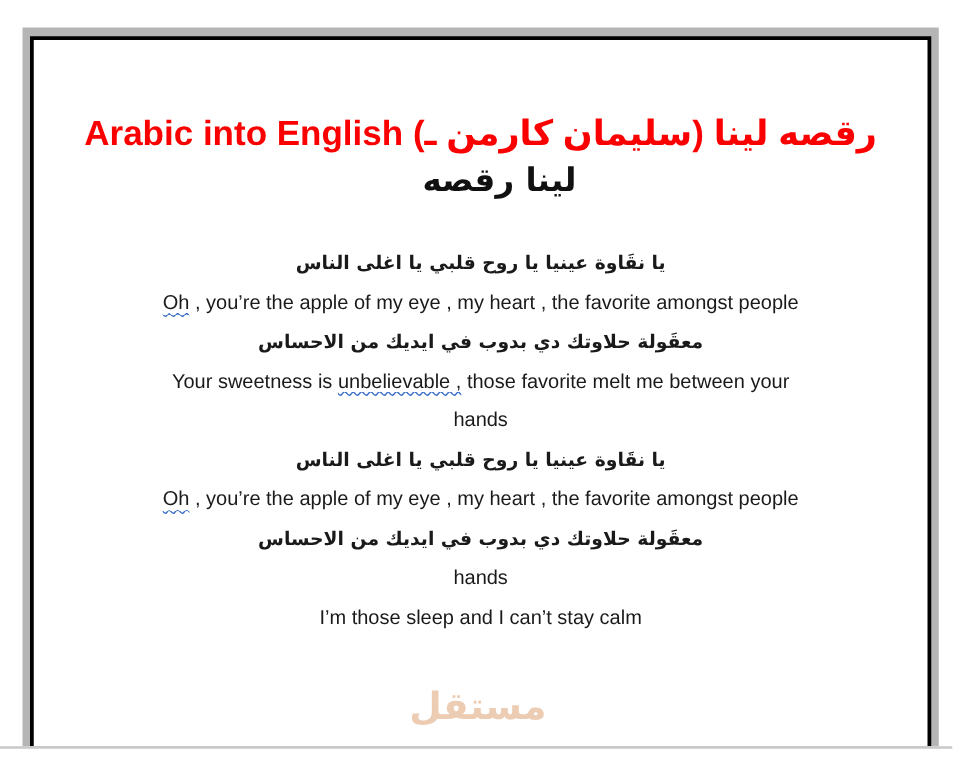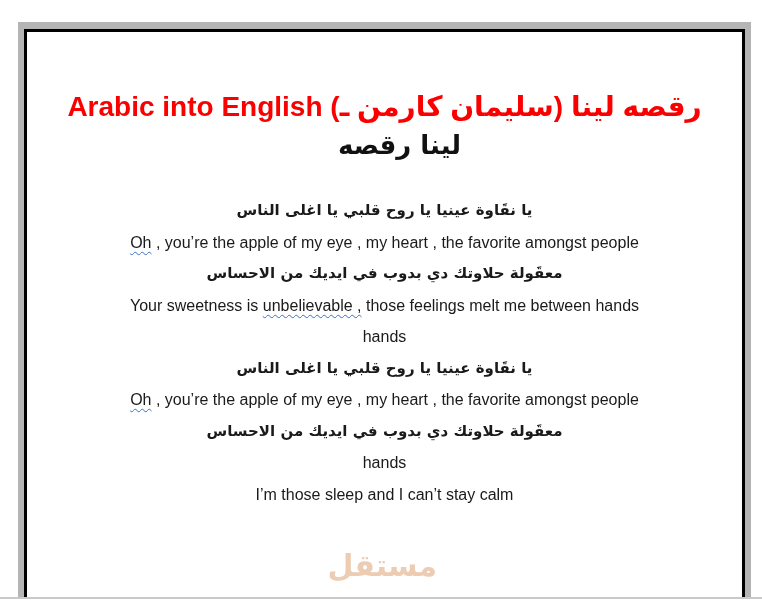--- a/index.html
+++ b/index.html
@@ -108,21 +108,21 @@
   <div class="page">
     <div class="watermark">مستقل</div>
 
     <div class="title-red" style="color: rgb(251, 0, 0);">Arabic into English (ـ‎ كارمن‎ سليمان‎)‎ لينا‎ رقصه</div>
     <div class="title-black">لينا رقصه</div>
 
     <div class="lyrics" id="lyrics">
         <div class="lyric-line ar"><span>يا نقَاوة عينيا يا روح قلبي يا اغلى الناس</span></div>
         <div class="lyric-line en"><span class="wavy" style="text-decoration-color: rgb(58, 111, 200);">Oh</span><span> , you’re the apple of my eye , my heart , the favorite amongst people</span></div>
         <div class="lyric-line ar"><span>معقَولة حلاوتك دي بدوب في ايديك من الاحساس</span></div>
-        <div class="lyric-line en"><span>Your sweetness is </span><span class="wavy" style="text-decoration-color: rgb(58, 111, 200);">unbelievable ,</span><span> those feelings melt me between hands</span></div>
+        <div class="lyric-line en"><span>Your sweetness is </span><span class="wavy" style="text-decoration-color: rgb(58, 111, 200);">unbelievable ,</span><span> those favorite melt me between your</span></div>
         <div class="lyric-line en"><span>hands</span></div>
         <div class="lyric-line ar"><span>يا نقَاوة عينيا يا روح قلبي يا اغلى الناس</span></div>
         <div class="lyric-line en"><span class="wavy" style="text-decoration-color: rgb(58, 111, 200);">Oh</span><span> , you’re the apple of my eye , my heart , the favorite amongst people</span></div>
         <div class="lyric-line ar"><span>معقَولة حلاوتك دي بدوب في ايديك من الاحساس</span></div>
         <div class="lyric-line en"><span>hands</span></div>
         <div class="lyric-line en"><span>I’m those sleep and I can’t stay calm</span></div>
       </div>
   </div>
 
   <div class="bottom-rule"></div>

